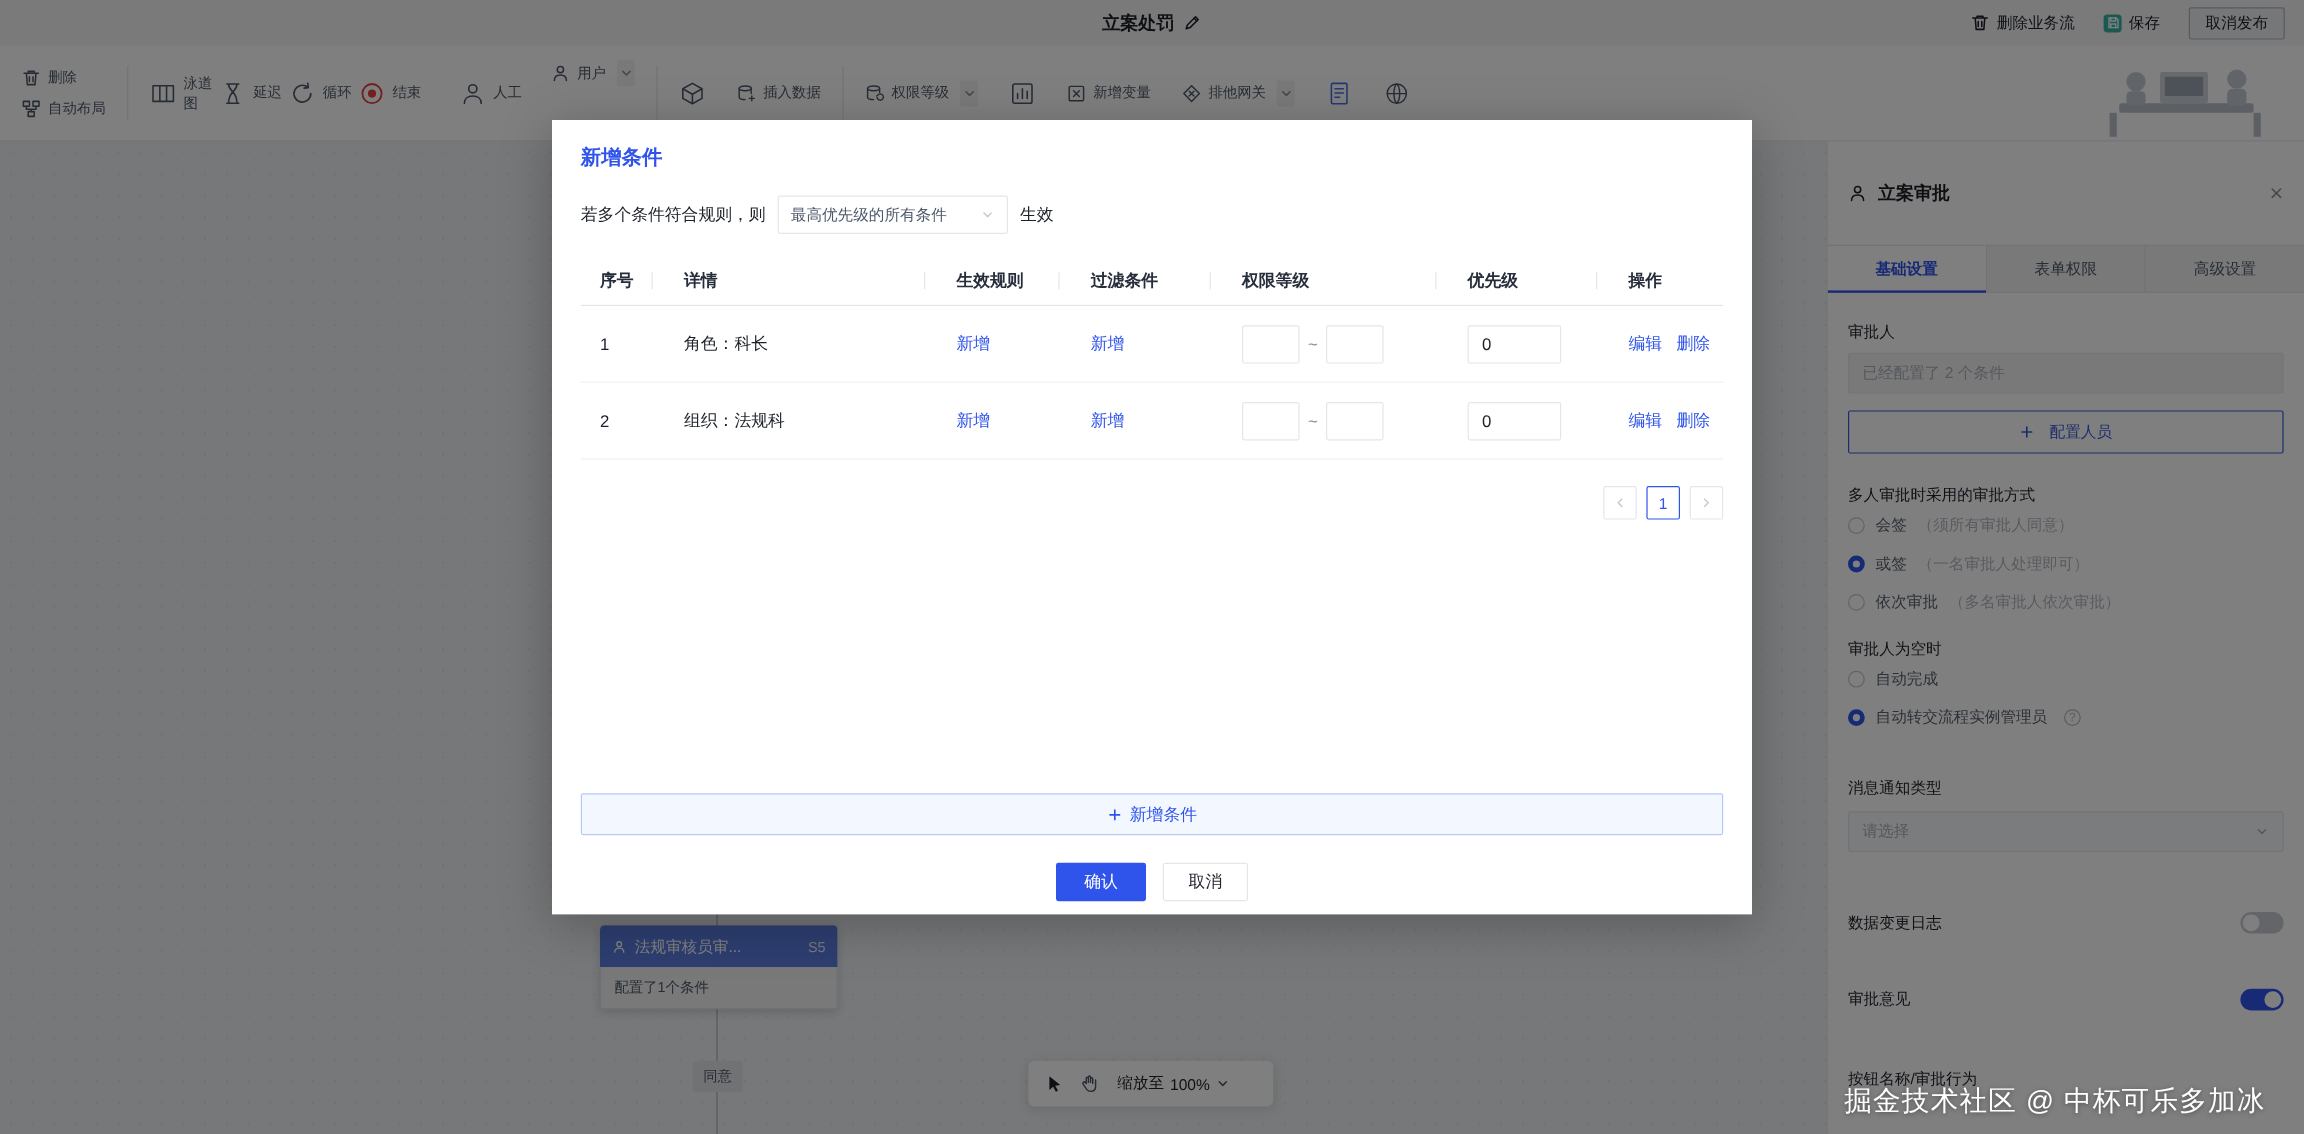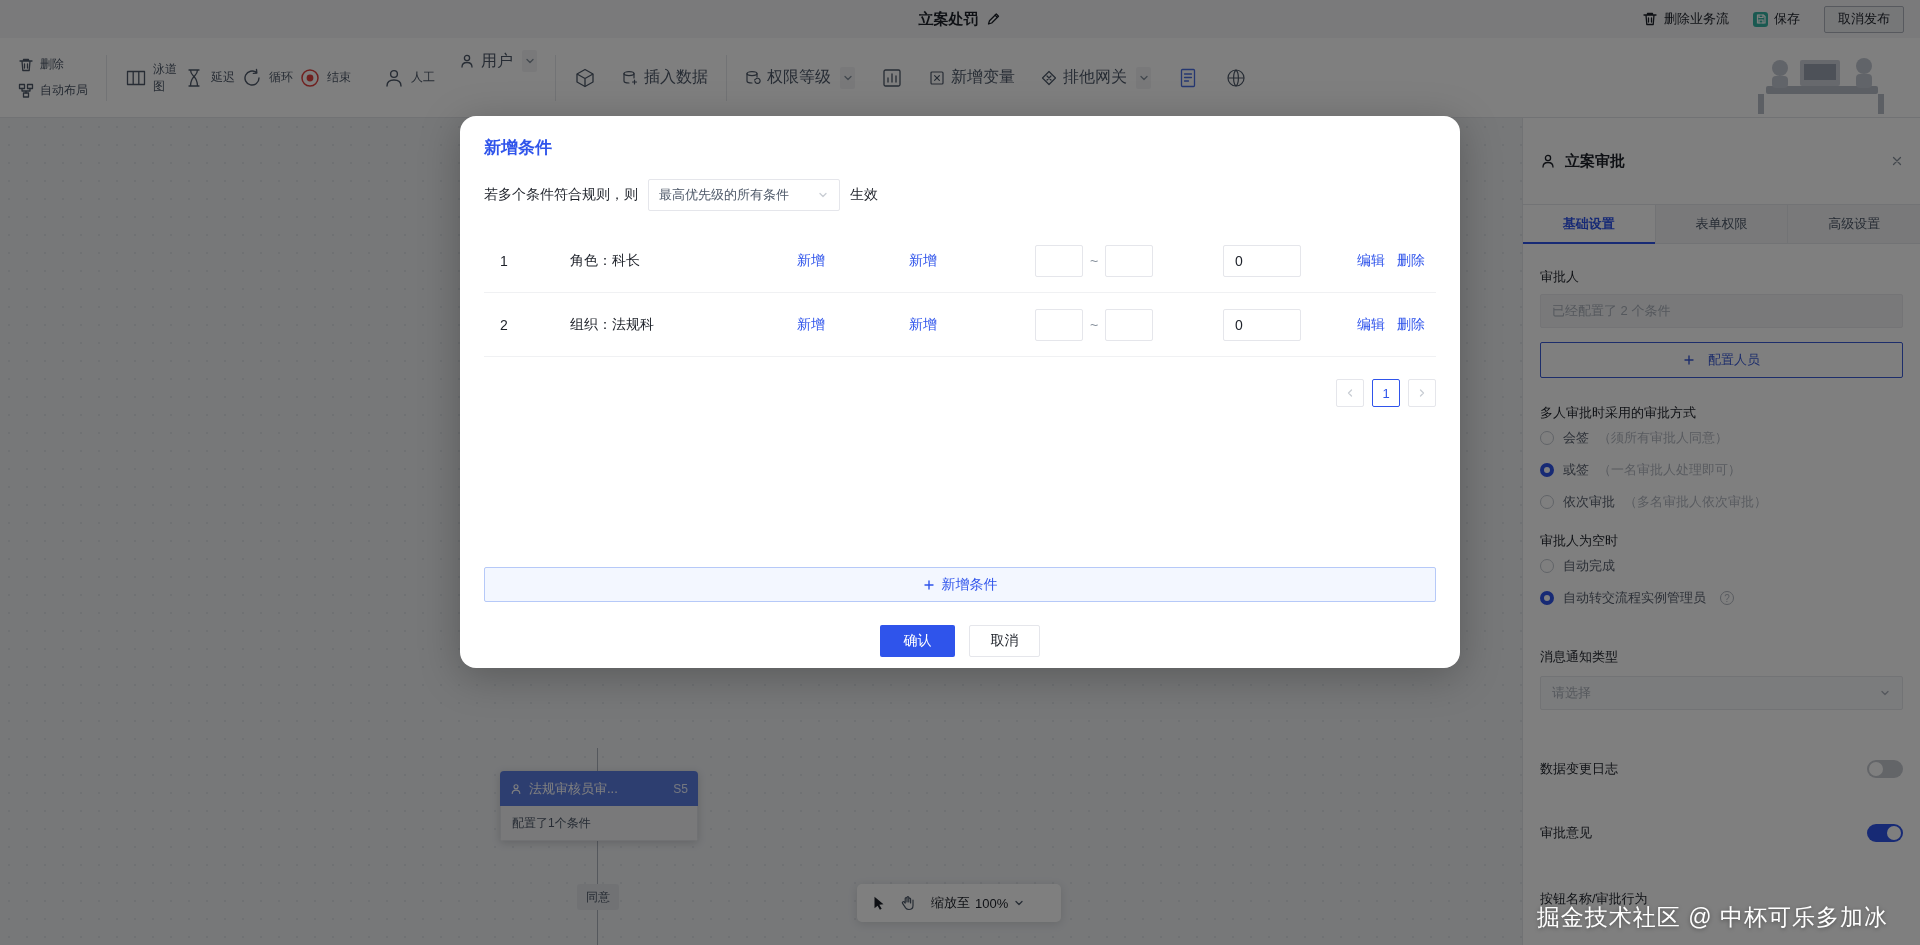--- a/index.html
+++ b/index.html
@@ -17,21 +17,21 @@
   .tb-action{display:flex;align-items:center;gap:6px;cursor:pointer;color:#1d2129}
   .btn-cancel-publish{height:27px;padding:0 13px;border:1px solid #aeb3bc;background:#eceef1;border-radius:2px;display:flex;align-items:center;font-size:13px;color:#1d2129;cursor:pointer}
   .save-chip{width:15px;height:15px;border-radius:3px;background:#35b3a2;display:flex;align-items:center;justify-content:center}
 
   
   .toolbar{position:absolute;top:38px;left:0;right:0;height:80px;background:#fff;border-bottom:1px solid #e2e4e8;display:flex;align-items:center;padding:0 18px;z-index:2;color:#4e5969}
   .tool-col{display:flex;flex-direction:column;gap:9px;font-size:12px}
   .tool-mini{display:flex;align-items:center;gap:6px;cursor:pointer}
   .v-div{width:1px;height:46px;background:#e5e6eb;margin:0 18px;flex:0 0 auto}
   .tool-node{display:flex;flex-direction:row;align-items:center;gap:6px;font-size:12px;width:58px;cursor:pointer}
-  .tool-inline{display:flex;align-items:center;gap:6px;font-size:16px;cursor:pointer;white-space:nowrap}
+  .tool-inline{display:flex;align-items:center;gap:6px;font-size:12px;cursor:pointer;white-space:nowrap}
   .caret-chip{width:15px;height:22px;background:#f2f3f5;border-radius:2px;display:flex;align-items:center;justify-content:center;margin-left:3px;cursor:pointer}
   .user-stack{display:flex;flex-direction:column;justify-content:flex-start;align-self:flex-start;margin-top:12px;margin-left:18px}
   .gap26{margin-left:26px}
 
   
   .canvas{position:absolute;top:118px;left:0;right:398px;bottom:0;background:#eef0f3;background-image:radial-gradient(#dfe2e7 1px,transparent 1px);background-size:18px 18px;z-index:1}
   .flow-line{position:absolute;left:597px;top:630px;width:1px;height:197px;background:#aab0ba}
   .flow-node{position:absolute;left:500px;top:653px;width:198px;border-radius:4px;overflow:hidden;box-shadow:0 2px 8px rgba(29,33,41,.18)}
   .node-head{height:35px;background:#5b7ce0;color:#fff;display:flex;align-items:center;gap:7px;padding:0 10px;font-size:13px}
   .node-badge{margin-left:auto;font-size:12px;color:#e8eeff}
@@ -64,21 +64,21 @@
   .switch{width:36px;height:18px;border-radius:9px;background:#c6cad1;position:relative;cursor:pointer;flex:0 0 auto}
   .switch::after{content:"";position:absolute;top:2px;left:2px;width:14px;height:14px;border-radius:50%;background:#fff}
   .switch.on{background:#2f54eb}
   .switch.on::after{left:auto;right:2px}
   .mt14{margin-top:14px}.mt34{margin-top:34px}.mt50{margin-top:50px}.mt46{margin-top:46px}.mt48{margin-top:48px}.mt10{margin-top:10px}
   .sb-select{height:34px;border:1px solid #e5e6eb;background:#f7f8fa;border-radius:2px;display:flex;align-items:center;justify-content:space-between;padding:0 11px;color:#aab0ba;cursor:pointer}
   .info-dot{width:14px;height:14px;border-radius:50%;border:1px solid #b2b7c0;color:#b2b7c0;font-size:10px;display:flex;align-items:center;justify-content:center;margin-left:5px;flex:0 0 auto}
 
   
   .overlay{position:absolute;inset:0;background:rgba(0,0,0,.5);z-index:10}
-  .modal{position:absolute;left:460px;top:116px;width:1000px;height:552px;background:#fff;border-radius:16px;padding:20px 24px;z-index:20;box-shadow:0 8px 40px rgba(0,0,0,.25)}
+  .modal{position:absolute;left:460px;top:100px;width:1000px;height:662px;background:#fff;border-radius:0;padding:20px 24px;z-index:20;box-shadow:0 8px 40px rgba(0,0,0,.25)}
   .modal-title{font-size:17px;font-weight:700;color:#2f54eb}
   .rule-row{margin-top:20px;display:flex;align-items:center;gap:10px;font-size:14px;color:#1d2129}
   .rule-select{width:192px;height:32px;border:1px solid #e5e6eb;border-radius:2px;display:flex;align-items:center;justify-content:space-between;padding:0 10px;font-size:13px;color:#4e5969;cursor:pointer;background:#fff}
   .cond-table{margin-top:18px}
   .t-head{display:flex;align-items:center;height:42px;border-bottom:1px solid #e5e6eb;font-size:14px;font-weight:600;color:#272e3b}
   .t-head>div{position:relative}
   .t-head>div:not(:last-child)::after{content:"";position:absolute;right:10px;top:50%;transform:translateY(-50%);width:1px;height:14px;background:#e5e6eb}
   .t-row{display:flex;align-items:center;height:64px;border-bottom:1px solid #f0f1f3;font-size:14px;color:#1d2129}
   .cell{padding-left:16px}
   .c-no{width:70px}.c-detail{width:227px}.c-eff{width:112px}.c-filter{width:126px}.c-range{width:188px;display:flex;align-items:center}.c-pri{width:134px}.c-ops{flex:1;display:flex;gap:12px}
@@ -412,20 +412,29 @@
       <div class="rule-select">
         <span>最高优先级的所有条件</span>
         <svg class="ic-sm" viewBox="0 0 12 12" fill="none" stroke="#c9cdd4" stroke-width="1.3" stroke-linecap="round" stroke-linejoin="round">
             <path d="M3 4.5l3 3 3-3"></path>
           </svg>
       </div>
       <span>生效</span>
     </div>
 
     <div class="cond-table">
+      <div class="t-head">
+        <div class="c-no cell">序号</div>
+        <div class="c-detail cell">详情</div>
+        <div class="c-eff cell">生效规则</div>
+        <div class="c-filter cell">过滤条件</div>
+        <div class="c-range cell">权限等级</div>
+        <div class="c-pri cell">优先级</div>
+        <div class="c-ops cell">操作</div>
+      </div>
 
       <div class="t-row">
         <div class="c-no cell">1</div>
         <div class="c-detail cell">角色：科长</div>
         <div class="c-eff cell"><span class="link">新增</span></div>
         <div class="c-filter cell"><span class="link">新增</span></div>
         <div class="c-range cell">
           <div class="mini-input"></div>
           <span class="range-sep">~</span>
           <div class="mini-input"></div>

